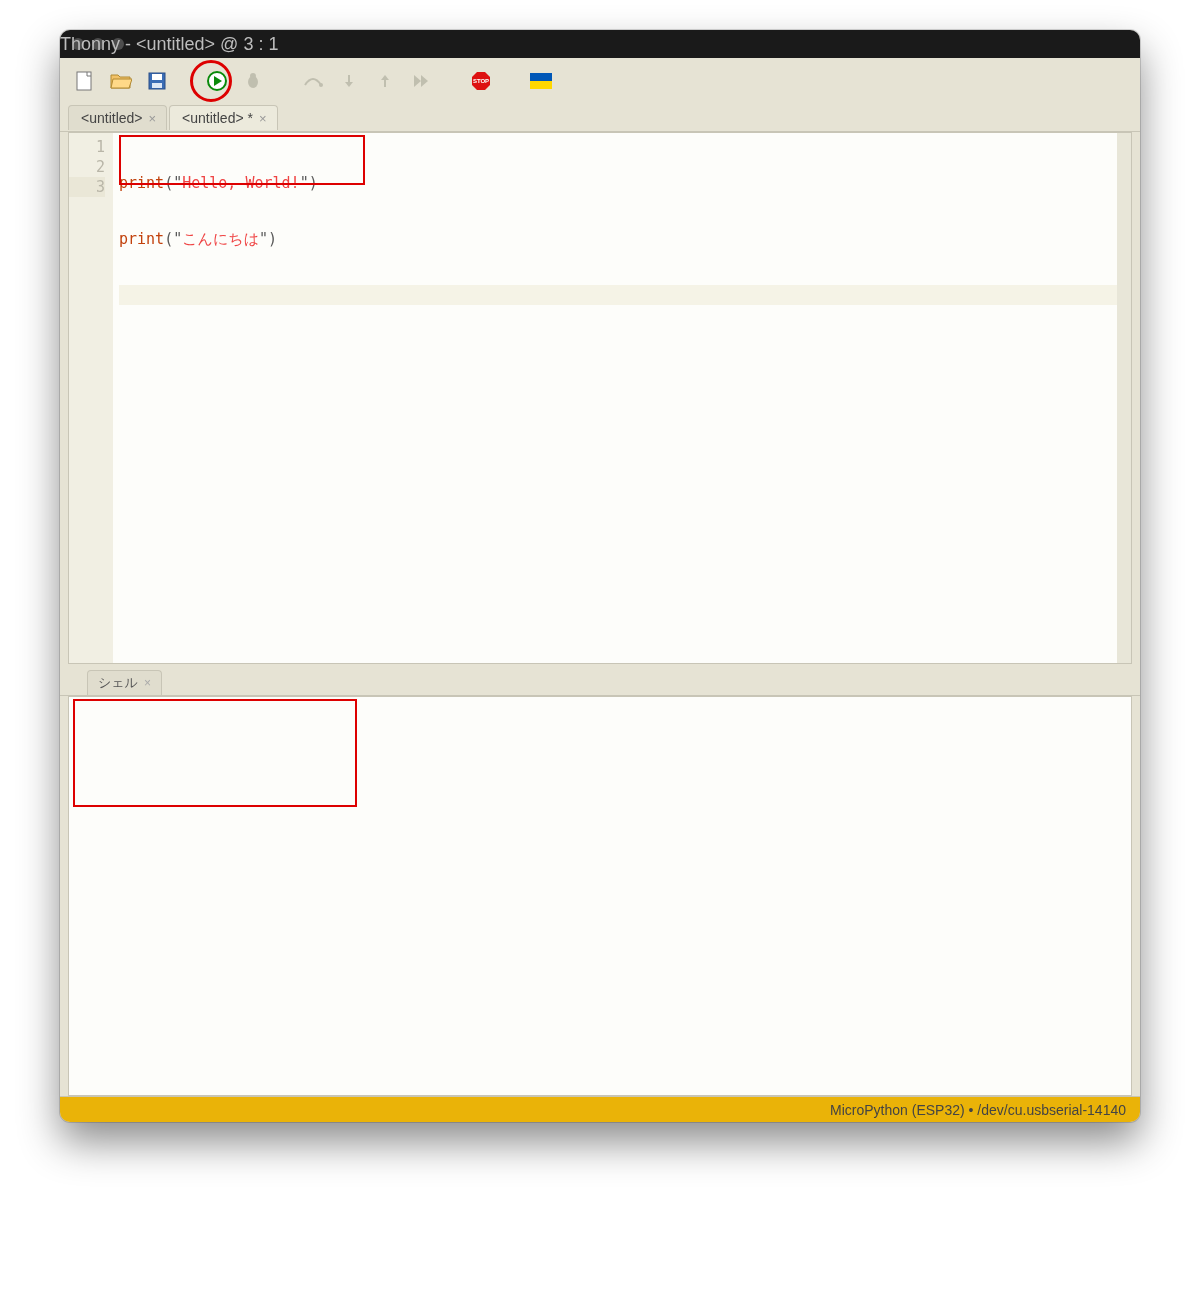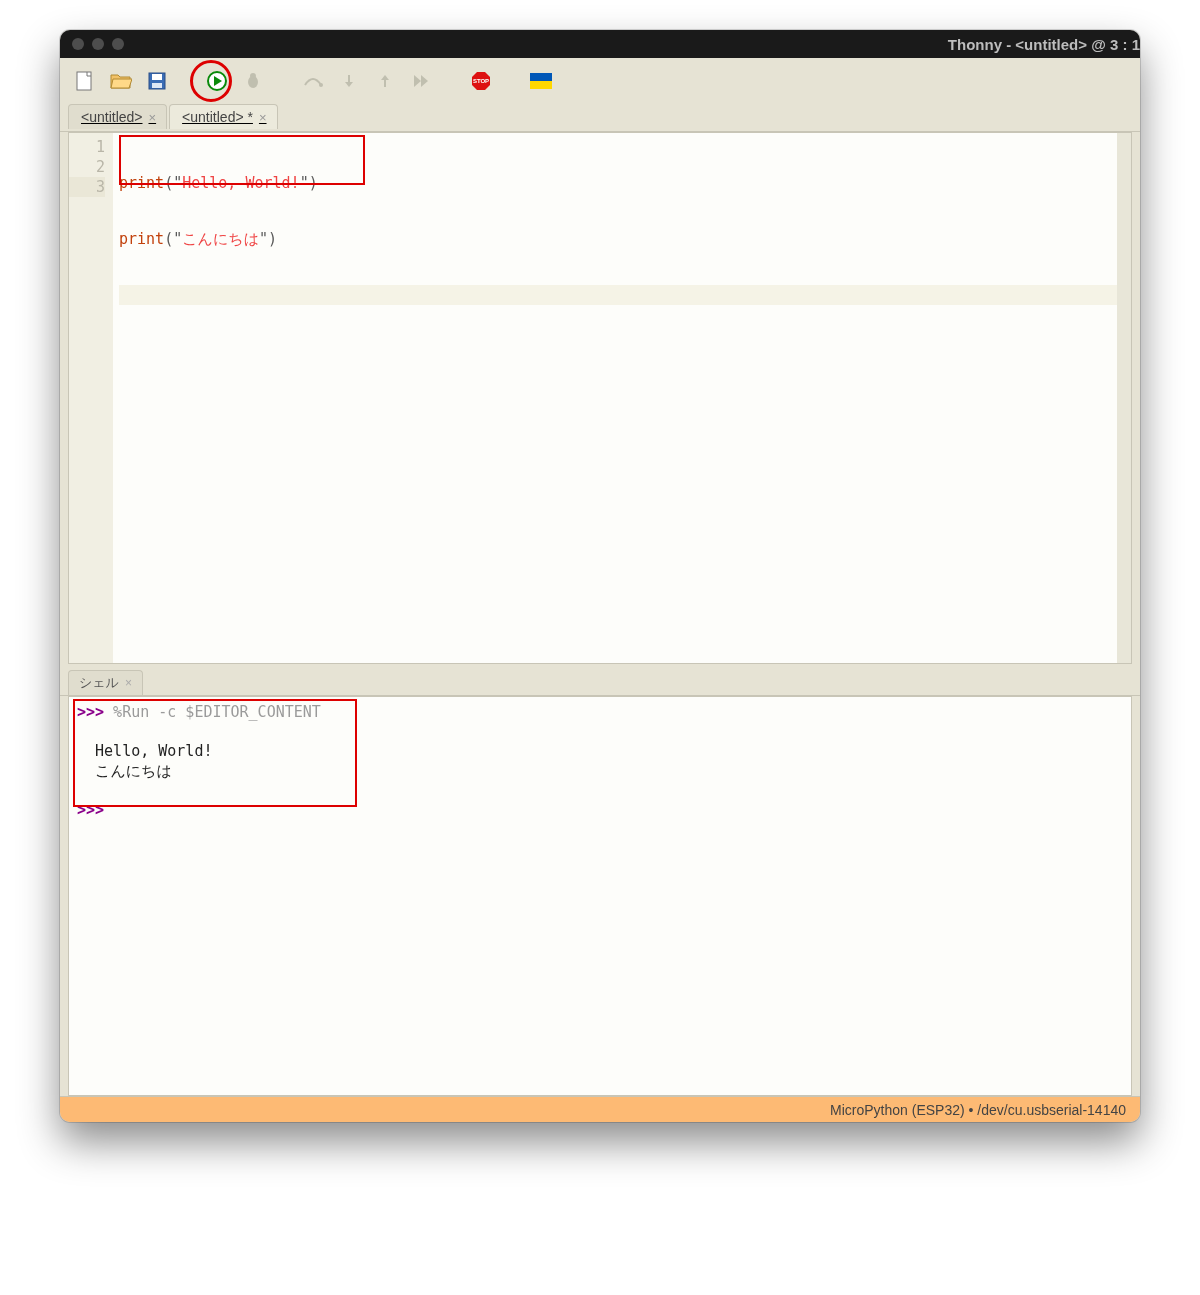--- a/index.html
+++ b/index.html
@@ -31,22 +31,22 @@
     align-items: center;
     position: relative;
     flex-shrink: 0;
   }
   .traffic { display: flex; gap: 8px; padding-left: 12px; }
   .traffic span {
     width: 12px; height: 12px; border-radius: 50%;
     background: #4d4d4d;
   }
   .titlebar-title {
-    position: absolute; left: 0; right: 0; text-align: right;
-    font-size: 15px; font-weight: 700;
+    position: absolute; left: 0; right: 0; text-align: left;
+    font-size: 18px; font-weight: 400;
     pointer-events: none;
   }
   
   .toolbar {
     height: 46px;
     display: flex;
     align-items: center;
     gap: 10px;
     padding: 0 12px;
     flex-shrink: 0;
@@ -65,26 +65,25 @@
     border: 3px solid #d00;
     border-radius: 50%;
     left: 130px; top: 2px;
     pointer-events: none;
   }
   .spacer { width: 14px; }
   
   .tabbar {
     height: 28px;
     display: flex;
-    align-items: flex-start;
+    align-items: center;
     padding-left: 8px;
     gap: 2px;
     flex-shrink: 0;
     border-bottom: 1px solid #c8c5b6;
-    text-decoration: underline;
   }
   .tab {
     padding: 4px 10px 4px 12px;
     background: #e0ddce;
     border: 1px solid #c8c5b6;
     border-bottom: none;
     border-radius: 4px 4px 0 0;
     font-size: 14px;
     color: #444;
     display: flex; align-items: center; gap: 6px;
@@ -146,21 +145,21 @@
     flex-shrink: 0;
   }
   .shell-tab {
     padding: 3px 10px;
     background: #e0ddce;
     border: 1px solid #c8c5b6;
     border-bottom: none;
     border-radius: 4px 4px 0 0;
     font-size: 13px;
     color: #555;
-    display: flex; gap: 6px; align-items: center;
+    display: flex; gap: 6px; align-items: center; margin-left: 19px;
   }
   .shell-tab .close { color: #aaa; font-size: 12px; }
   .shell {
     flex: 0 0 400px;
     background: #fdfdfa;
     border: 1px solid #c8c5b6;
     margin: 0 8px 0 8px;
     font-family: Menlo, Consolas, monospace;
     font-size: 15px;
     padding: 6px 8px;
@@ -173,21 +172,21 @@
   .highlight-box2 {
     position: absolute;
     border: 2px solid #d00;
     left: 4px; top: 2px;
     width: 284px; height: 108px;
     pointer-events: none;
   }
   
   .statusbar {
     height: 26px;
-    background: #fdba74;
+    background: #eab308;
     border-top: 1px solid #c8c5b6;
     display: flex;
     justify-content: flex-end;
     align-items: center;
     padding: 0 14px;
     font-size: 14px;
     color: #444;
     flex-shrink: 0;
   }
 </style>
@@ -307,26 +306,20 @@
   </div>
 
   <div class="shell-tabbar">
     <div class="shell-tab">
       <span>シェル</span>
       <span class="close">×</span>
     </div>
   </div>
 
   <div class="shell">
-<pre><span class="prompt">&gt;&gt;&gt;</span><span class="runcmd"> %Run -c $EDITOR_CONTENT</span>
-
-<span>  Hello, World!
-  こんにちは</span>
-
-<span class="prompt">&gt;&gt;&gt; </span></pre>
     <div class="highlight-box2"></div>
   </div>
 
   <div class="statusbar">
     <span>MicroPython (ESP32)  •  /dev/cu.usbserial-14140</span>
   </div>
 
 </div>
 
 </body></html>

